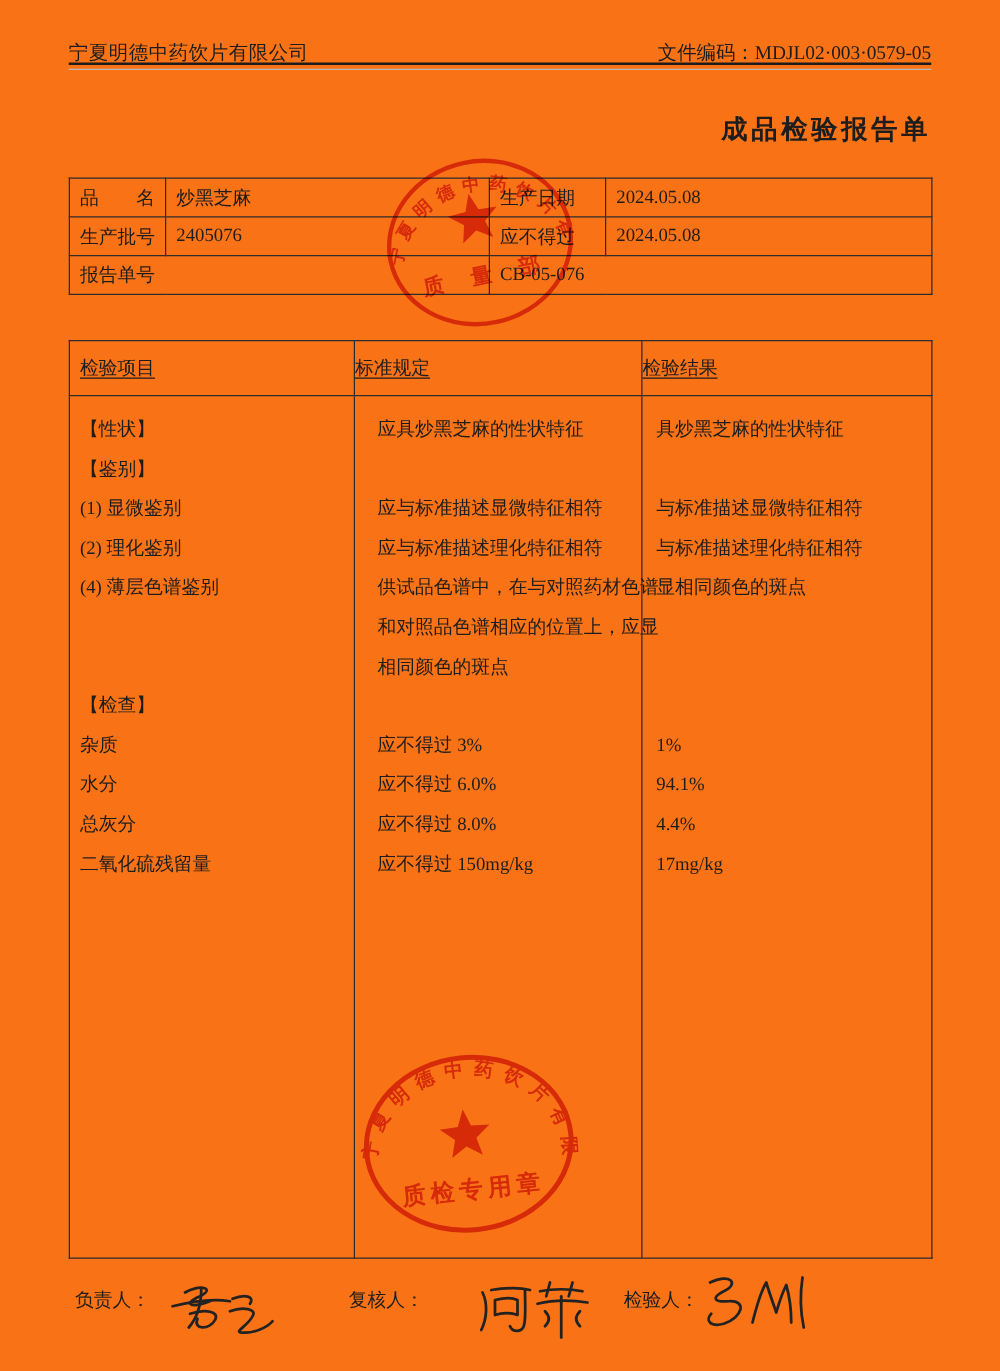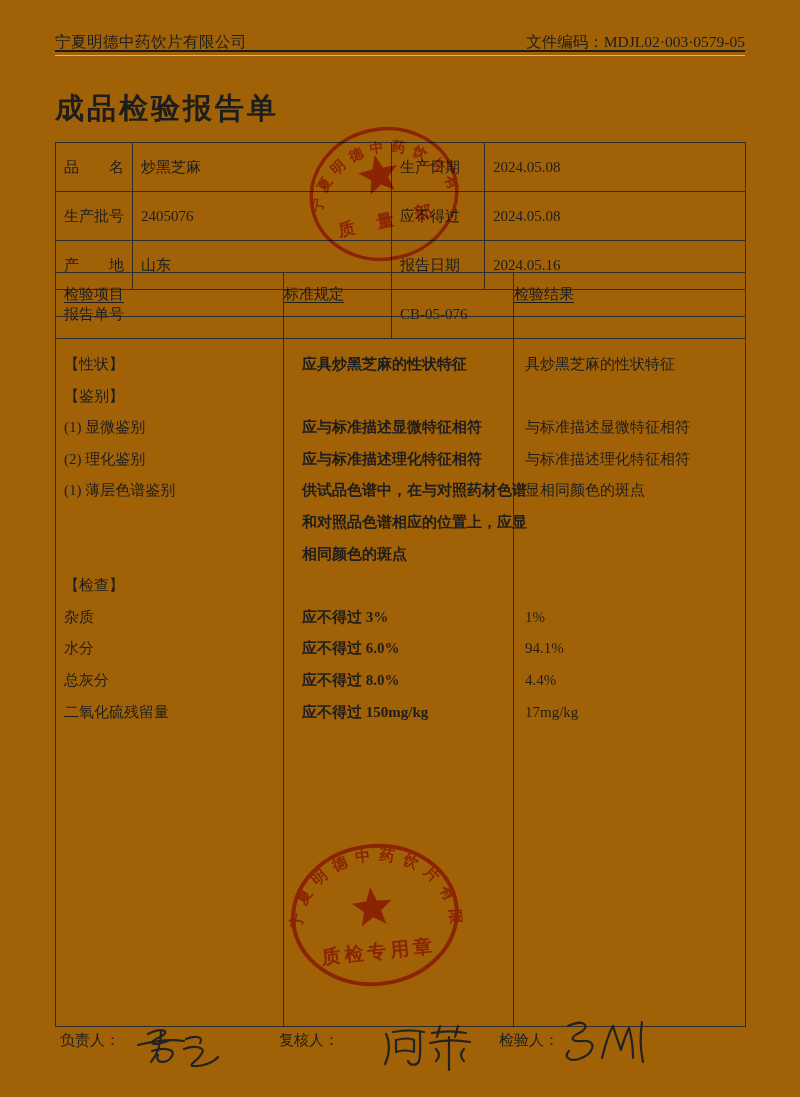--- a/index.html
+++ b/index.html
@@ -1,41 +1,41 @@
 <!DOCTYPE html>
 <html><head>
 <meta charset="utf-8">
 <style>
   html,body{margin:0;padding:0;background:#ffffff;}
   .page{
-    position:relative;width:800px;height:1097px;background:#a16207;overflow:hidden;
+    position:relative;width:800px;height:1097px;background:#f97316;overflow:hidden;
     font-family:"Liberation Serif","DejaVu Serif",serif;color:#1d1d1d;
   }
   
   .hdr-company{position:absolute;left:55px;top:32px;font-size:15.5px;letter-spacing:.5px;}
   .hdr-code{position:absolute;right:55px;top:32px;font-size:15.5px;}
   .rule-dark{position:absolute;left:55px;top:50px;width:690px;border-top:2px solid #1c1c1c;}
   .rule-light{position:absolute;left:55px;top:55px;width:690px;border-top:1px solid #b9b9b9;}
   
-  .title{position:absolute;left:55px;top:89px;width:690px;text-align:left;
-    font-size:29px;font-weight:bold;letter-spacing:3px;}
+  .title{position:absolute;left:55px;top:89px;width:690px;text-align:right;
+    font-size:21px;font-weight:bold;letter-spacing:3px;}
   
   table{border-collapse:collapse;table-layout:fixed;}
   td{border:1px solid #2d2d2d;font-size:15px;padding:0 0 0 8px;vertical-align:middle;
      white-space:nowrap;overflow:visible;}
   .tbl-info{position:absolute;left:55px;top:142px;width:690px;}
-  .tbl-info tr{height:49px;}
+  .tbl-info tr{height:31px;}
   .tbl-insp{position:absolute;left:55px;top:272px;width:690px;border-radius:13px;}
   .hrow{height:44px;}
   .hrow td{padding:0;}
   .hrow td.first{text-align:left;padding-left:8px;}
   .hul{text-decoration:underline;text-underline-offset:3px;}
-  .brow td{height:677px;vertical-align:top;padding-top:32px;}
+  .brow td{height:677px;vertical-align:top;padding-top:12px;}
   .tline{height:31.6px;line-height:31.6px;white-space:nowrap;}
-  td.std .tline{padding-left:10px;font-weight:bold;}
+  td.std .tline{padding-left:10px;}
   td.res .tline{padding-left:3px;}
   .crow td{height:29px;}
   .c-label{font-weight:bold;}
   
   .sigrow{position:absolute;left:55px;top:1031px;width:690px;height:60px;font-size:15px;}
   .siglabel{position:absolute;top:0;}
   .sig-svg{position:absolute;}
   .sig-svg path{stroke:#222;stroke-width:2.2;fill:none;stroke-linecap:round;stroke-linejoin:round;}
   
   .stamp{position:absolute;mix-blend-mode:multiply;opacity:.82;}
@@ -69,26 +69,20 @@
       <td>生产日期</td>
       <td>2024.05.08</td>
     </tr>
     <tr>
       <td>生产批号</td>
       <td>2405076</td>
       <td>应不得过</td>
       <td>2024.05.08</td>
     </tr>
     <tr>
-      <td>产　　地</td>
-      <td>山东</td>
-      <td>报告日期</td>
-      <td>2024.05.16</td>
-    </tr>
-    <tr>
       <td colspan="2">报告单号</td>
       <td colspan="2">CB-05-076</td>
     </tr>
   </tbody>
     </table>
 
   <table class="tbl-insp">
     <colgroup>
         <col style="width:228px">
         <col style="width:230px">
@@ -99,21 +93,21 @@
       <td class="first"><span class="hul">检验项目</span></td>
       <td><span class="hul">标准规定</span></td>
       <td><span class="hul">检验结果</span></td>
     </tr>
     <tr class="brow">
       <td>
             <div class="tline">【性状】</div>
             <div class="tline">【鉴别】</div>
             <div class="tline">(1) 显微鉴别</div>
             <div class="tline">(2) 理化鉴别</div>
-            <div class="tline">(1) 薄层色谱鉴别</div>
+            <div class="tline">(4) 薄层色谱鉴别</div>
             <div class="tline"></div>
             <div class="tline"></div>
             <div class="tline">【检查】</div>
             <div class="tline">杂质</div>
             <div class="tline">水分</div>
             <div class="tline">总灰分</div>
             <div class="tline">二氧化硫残留量</div>
           </td>
       <td class="std">
             <div class="tline">应具炒黑芝麻的性状特征</div>

